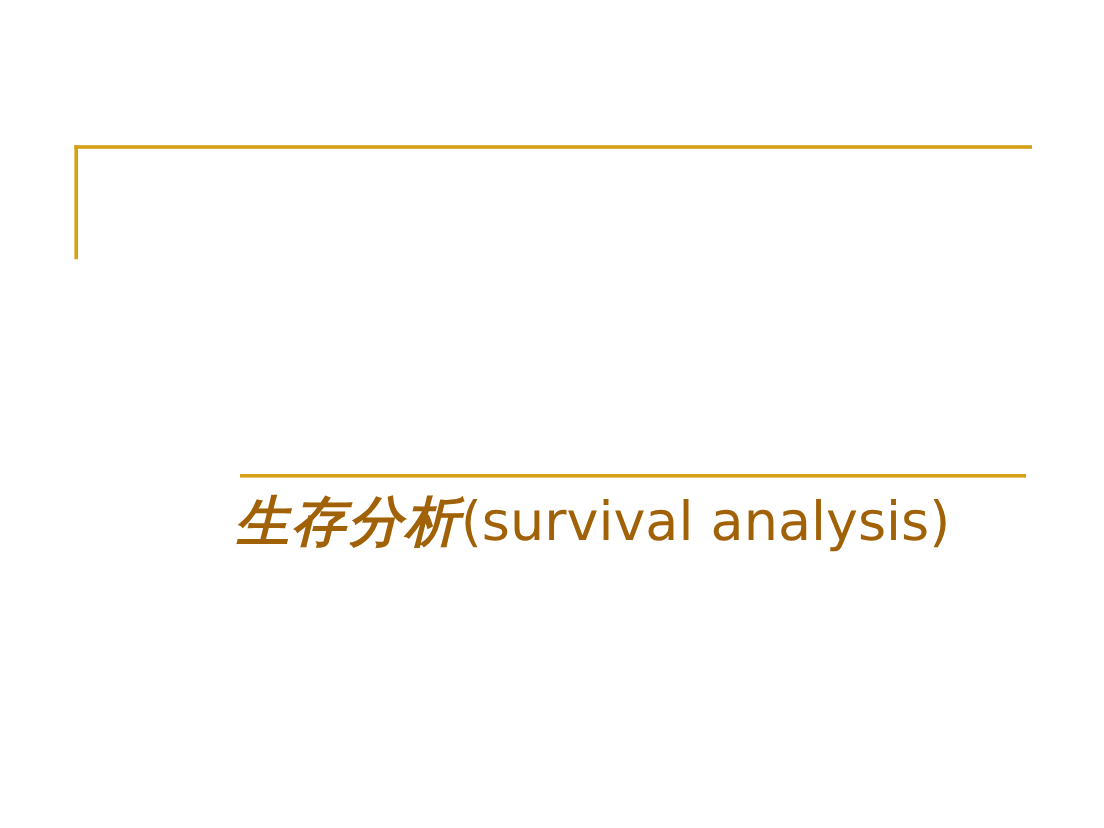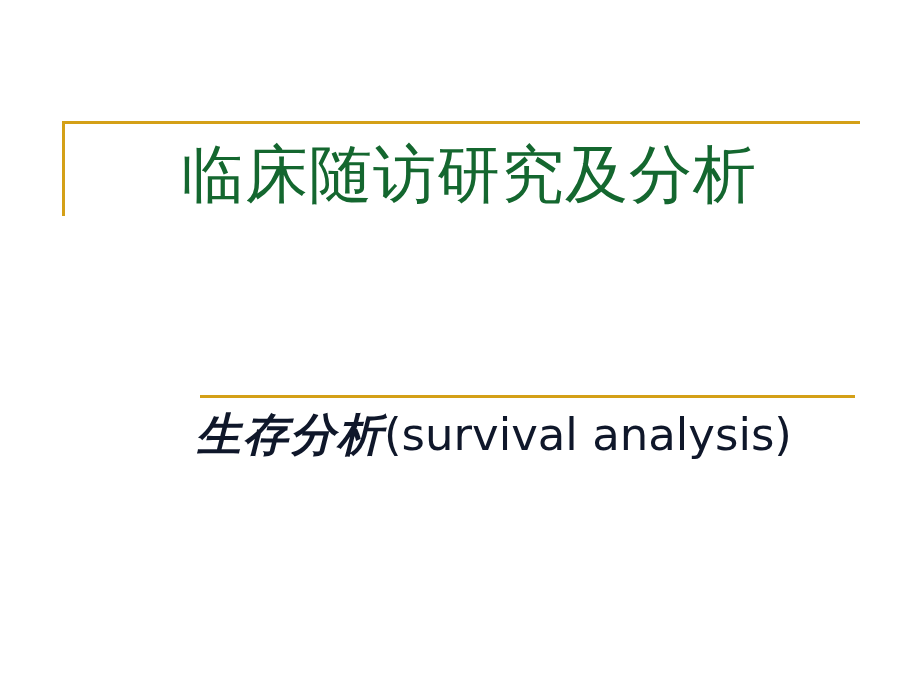--- a/index.html
+++ b/index.html
@@ -78,21 +78,21 @@
     top: 404px;
     width: 660px;
     height: 62px;
     display: flex;
     align-items: center;
     justify-content: flex-start;
   }
   .subtitle-text {
     font-size: 45px;
     line-height: 1.05;
-    color: #0f172a;
+    color: #a16207;
     font-weight: 400;
     white-space: nowrap;
   }
   .subtitle-cjk {
     font-family: "DejaVu Sans", "Liberation Sans", sans-serif;
     font-weight: 700;
     font-style: italic;
     letter-spacing: 2px;
   }
   .subtitle-latin {
@@ -103,23 +103,20 @@
 </style>
 </head>
 <body>
 
 <div id="slide">
 
   <div class="rule-horizontal-top"></div>
 
   <div class="rule-vertical-left"></div>
 
-  <div class="title-block">
-    <div class="title-text">临床随访研究及分析</div>
-  </div>
 
   <div class="rule-horizontal-subtitle"></div>
 
   <div class="subtitle-block">
     <div class="subtitle-text">
       <span class="subtitle-cjk">生存分析</span><span class="subtitle-latin">(survival analysis)</span>
     </div>
   </div>
 
 </div>

